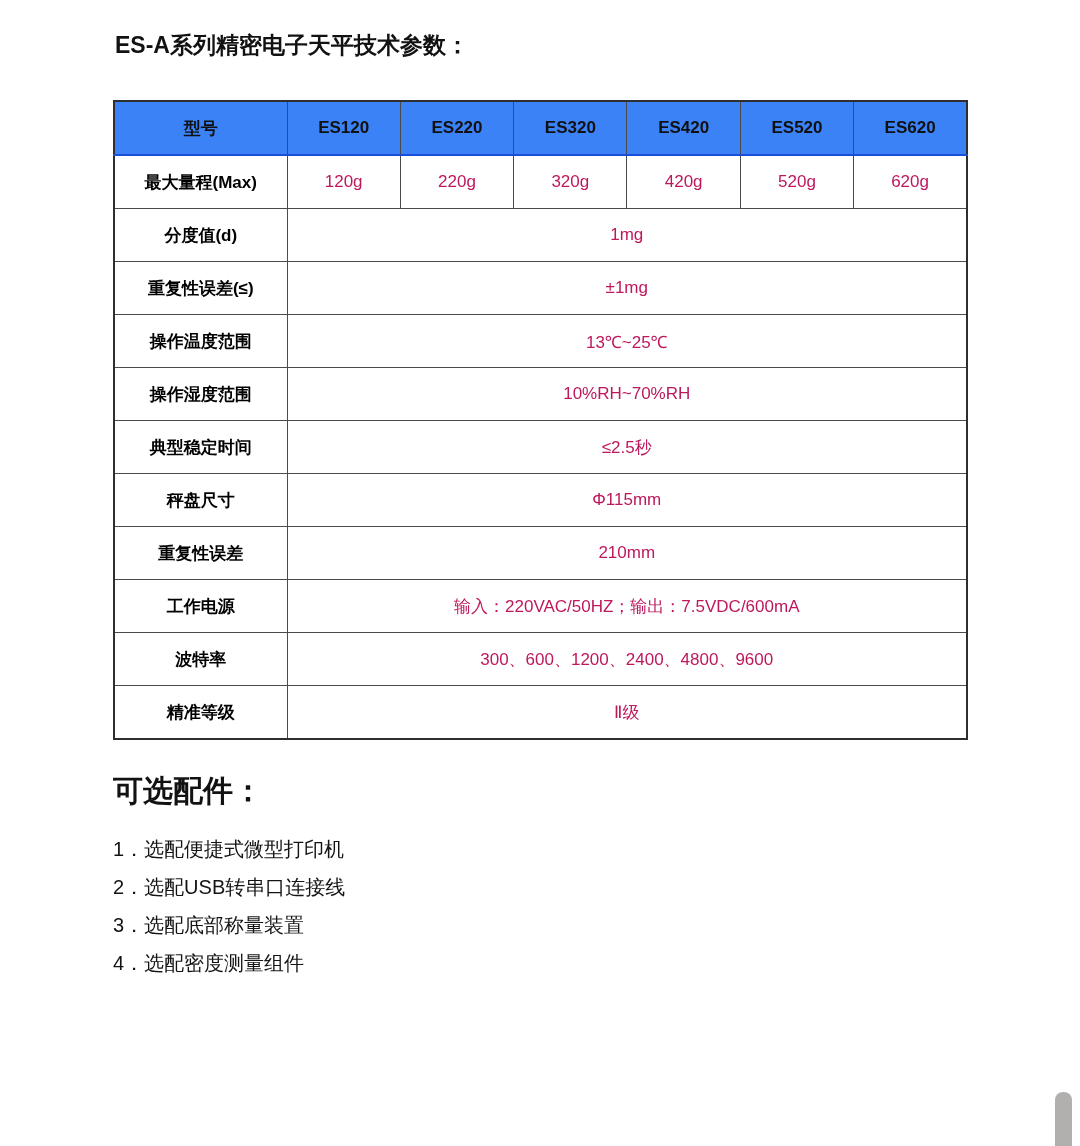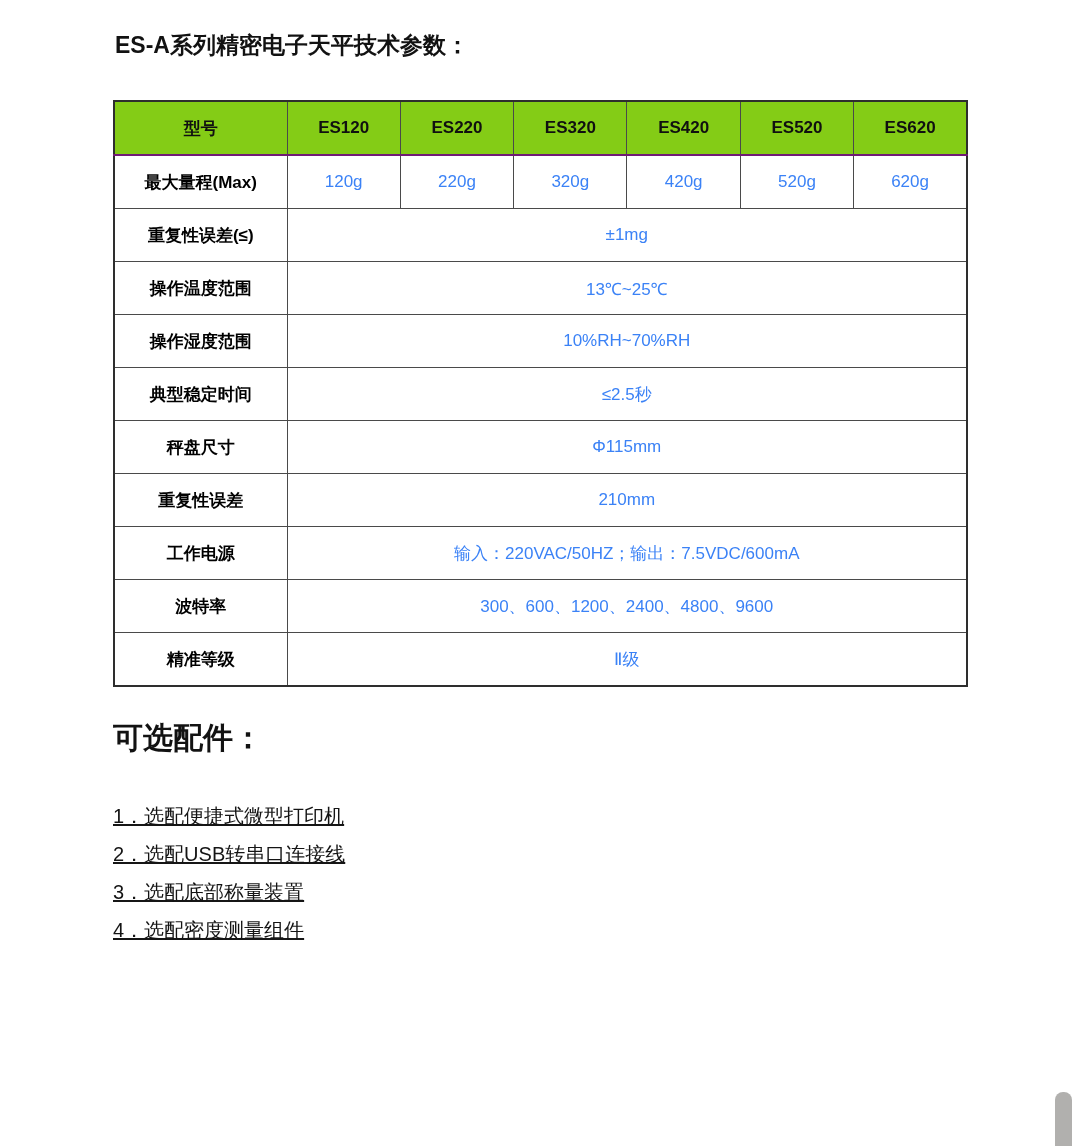--- a/index.html
+++ b/index.html
@@ -27,40 +27,40 @@
     table-layout: fixed;
     border: 2px solid #2e2e2e;
   }
   .spec-table th, .spec-table td {
     border: 1.5px solid #4a4a4a;
     text-align: center;
     vertical-align: middle;
     font-size: 17px;
     height: 52px;
     padding: 0 4px;
-    color: #3b82f6;
+    color: #be185d;
     overflow: hidden;
     white-space: nowrap;
   }
   .spec-table thead th {
-    background: #84cc16;
+    background: #3b82f6;
     font-weight: 700;
     color: #101010;
-    border-bottom: 2px solid #701a75;
+    border-bottom: 2px solid #1d4ed8;
   }
   .spec-table col.label-col { width: 173px; }
   .spec-table td.label-cell { font-weight: 600; color: #000000; }
 
   .accessories-heading {
     margin: 31px 0 0 0;
     font-size: 30px;
     font-weight: 600;
     color: #121212;
   }
-  .accessories-list { margin-top: 44px; text-decoration: underline; }
+  .accessories-list { margin-top: 24px; }
   .accessory-item {
     font-size: 20px;
     color: #141414;
     line-height: 26px;
     margin-bottom: 12px;
   }
 
   .scrollbar-thumb {
     position: absolute;
     right: 8px;
@@ -103,20 +103,24 @@
       <tr>
         <td class="label-cell">最大量程(Max)</td>
         <td>120g</td>
         <td>220g</td>
         <td>320g</td>
         <td>420g</td>
         <td>520g</td>
         <td>620g</td>
       </tr>
       <tr>
+        <td class="label-cell">分度值(d)</td>
+        <td colspan="6">1mg</td>
+      </tr>
+      <tr>
         <td class="label-cell">重复性误差(≤)</td>
         <td colspan="6">±1mg</td>
       </tr>
       <tr>
         <td class="label-cell">操作温度范围</td>
         <td colspan="6">13℃~25℃</td>
       </tr>
       <tr>
         <td class="label-cell">操作湿度范围</td>
         <td colspan="6">10%RH~70%RH</td>

